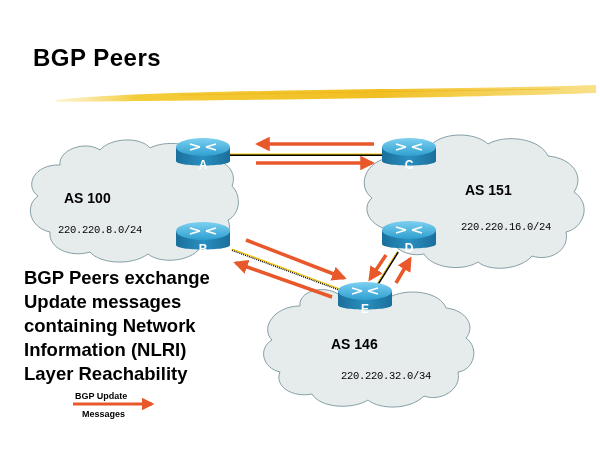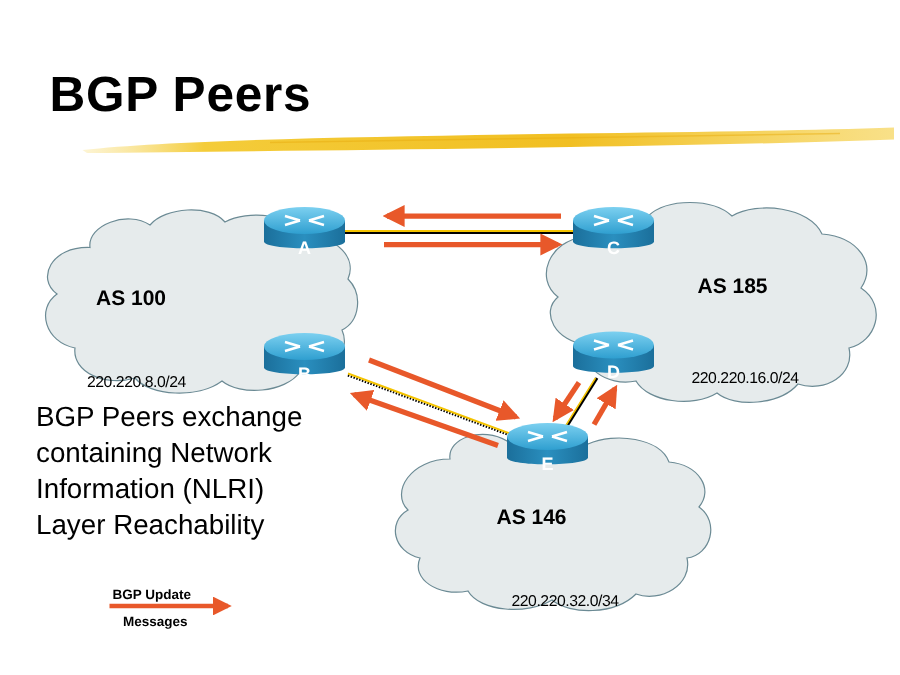--- a/index.html
+++ b/index.html
@@ -1,22 +1,22 @@
 <!DOCTYPE html>
 <html><head>
 <meta charset="utf-8">
 <style>
   html, body { margin: 0; padding: 0; background: #ffffff; }
   body { width: 600px; height: 450px; position: relative; overflow: hidden; font-family: "Liberation Sans", sans-serif; }
   #stage { position: absolute; left: 0; top: 0; width: 600px; height: 450px; }
-  .title { position: absolute; left: 33px; top: 44px; font-family: "Liberation Sans", sans-serif; font-weight: bold; font-size: 33px; color: #000; letter-spacing: 0.5px; }
-  .body-text { position: absolute; left: 24px; top: 266px; font-family: "Liberation Sans", sans-serif; font-weight: normal; font-size: 18.5px; line-height: 24px; color: #000; }
+  .title { position: absolute; left: 33px; top: 44px; font-family: "Liberation Sans", sans-serif; font-weight: bold; font-size: 24px; color: #000; letter-spacing: 0.5px; }
+  .body-text { position: absolute; left: 24px; top: 266px; font-family: "Liberation Sans", sans-serif; font-weight: bold; font-size: 18.5px; line-height: 24px; color: #000; }
   .body-text div { white-space: nowrap; }
   .as-label { position: absolute; font-family: "Liberation Sans", sans-serif; font-weight: bold; font-size: 14px; color: #000; white-space: nowrap; }
-  .net-label { position: absolute; font-family: Liberation Sans, sans-serif; font-size: 10.5px; color: #000; letter-spacing: -0.3px; white-space: nowrap; margin-top: 25px; }
+  .net-label { position: absolute; font-family: Liberation Mono, monospace; font-size: 10.5px; color: #000; letter-spacing: -0.3px; white-space: nowrap; }
   .legend-top, .legend-bottom { position: absolute; font-family: "Liberation Sans", sans-serif; font-weight: bold; font-size: 9px; color: #000; white-space: nowrap; }
   .router-label { font-family: "Liberation Sans", sans-serif; font-weight: bold; font-size: 12px; fill: #ffffff; }
 </style>
 </head>
 <body>
 
 <div id="stage">
 
   <svg width="600" height="450" viewBox="0 0 600 450" style="position:absolute;left:0;top:0">
     <defs>
@@ -111,28 +111,29 @@
     </g>
 
     <line x1="73" y1="404" x2="152" y2="404" stroke="#e8582a" stroke-width="3" marker-end="url(#ah)"></line>
   </svg>
 
   <div class="title">BGP Peers</div>
 
   <div class="as-label" style="left:64px;top:190px">AS 100</div>
   <div class="net-label" style="left:58px;top:224px">220.220.8.0/24</div>
 
-  <div class="as-label" style="left:465px;top:182px">AS 185</div>
+  <div class="as-label" style="left:465px;top:182px">AS 151</div>
   <div class="net-label" style="left:461px;top:221px">220.220.16.0/24</div>
 
   <div class="as-label" style="left:331px;top:336px">AS 146</div>
   <div class="net-label" style="left:341px;top:370px">220.220.32.0/34</div>
 
   <div class="body-text">
     <div>BGP Peers exchange</div>
+    <div>Update messages</div>
     <div>containing Network</div>
     <div>Information (NLRI)</div>
     <div>Layer Reachability</div>
   </div>
 
   <div class="legend-top" style="left:75px;top:391px">BGP Update</div>
   <div class="legend-bottom" style="left:82px;top:409px">Messages</div>
 </div>
 
 </body></html>

